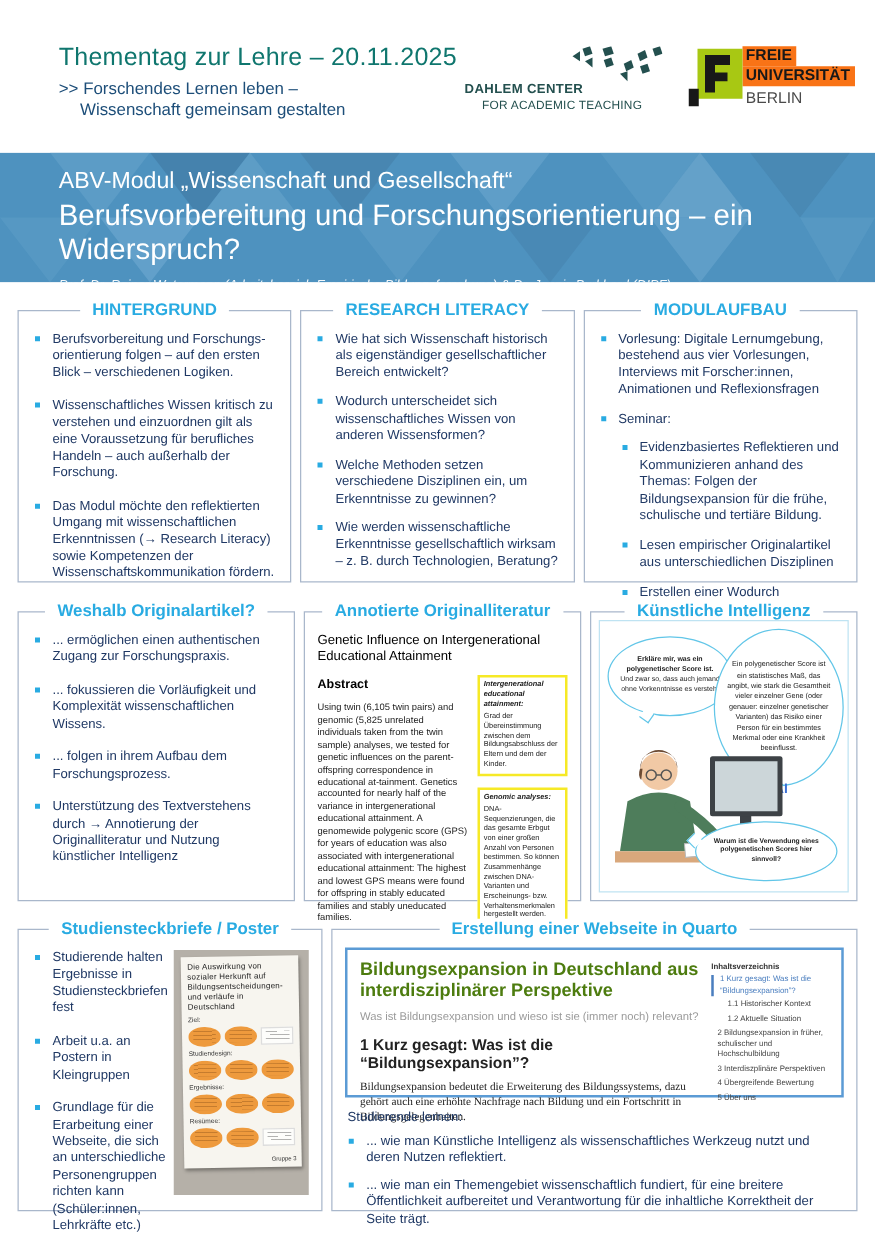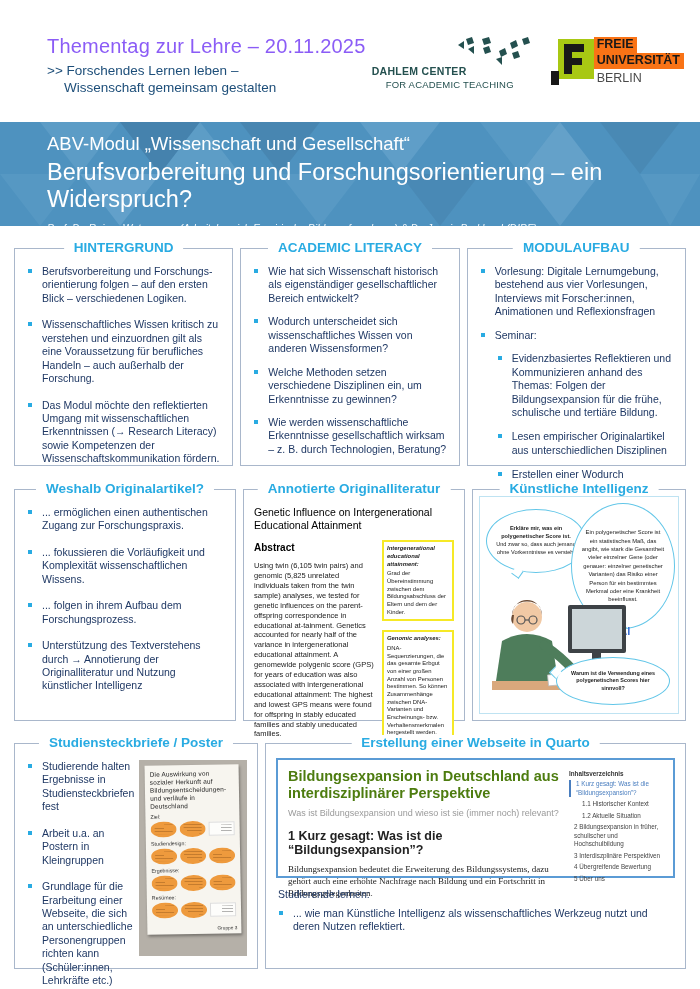--- a/index.html
+++ b/index.html
@@ -7,21 +7,21 @@
   body {
     width:700px; height:989px; position:relative; overflow:hidden;
     background:#ffffff; font-family:"Liberation Sans", sans-serif;
     color:#1f3864;
   }
 
   
   .header { display:flex; justify-content:space-between; align-items:flex-start;
             padding:27px 16px 0 47px; height:122px; }
   .header-left { padding-top:8px; }
-  .h-title { font-size:20px; color:#8b5cf6; letter-spacing:0.2px; }
+  .h-title { font-size:20px; color:#0f766e; letter-spacing:0.2px; }
   .h-sub { font-size:13.5px; color:#1d4e79; margin-top:5px; }
   .h-sub2 { font-size:13.5px; color:#1d4e79; margin-left:17px; margin-top:2px; }
   .logos { display:flex; align-items:flex-start; gap:26px; padding-top:10px; }
 
   .dahlem { position:relative; width:160px; height:64px; }
   .dahlem-diamonds { position:absolute; right:2px; top:0; }
   .dahlem-l1 { position:absolute; left:0; top:28px; font-size:10.5px; font-weight:bold; color:#24504f; letter-spacing:0.3px; }
   .dahlem-l2 { position:absolute; left:14px; top:42px; font-size:9.5px; color:#24504f; letter-spacing:0.2px; }
 
   .fu { display:flex; align-items:flex-start; }
@@ -198,21 +198,21 @@
 <div class="row row1">
   <div class="box">
     <div class="box-title">HINTERGRUND</div>
     <ul class="bullets">
         <li>Berufsvorbereitung und Forschungs-orientierung folgen – auf den ersten Blick – verschiedenen Logiken.</li>
         <li>Wissenschaftliches Wissen kritisch zu verstehen und einzuordnen gilt als eine Voraussetzung für berufliches Handeln – auch außerhalb der Forschung.</li>
         <li>Das Modul möchte den reflektierten Umgang mit wissenschaftlichen Erkenntnissen (→ Research Literacy) sowie Kompetenzen der Wissenschaftskommunikation fördern.</li>
       </ul>
   </div>
   <div class="box">
-    <div class="box-title">ACADEMIC LITERACY</div>
+    <div class="box-title">RESEARCH LITERACY</div>
     <ul class="bullets tight">
         <li>Wie hat sich Wissenschaft historisch als eigenständiger gesellschaftlicher Bereich entwickelt?</li>
         <li>Wodurch unterscheidet sich wissenschaftliches Wissen von anderen Wissensformen?</li>
         <li>Welche Methoden setzen verschiedene Disziplinen ein, um Erkenntnisse zu gewinnen?</li>
         <li>Wie werden wissenschaftliche Erkenntnisse gesellschaftlich wirksam – z. B. durch Technologien, Beratung?</li>
       </ul>
   </div>
   <div class="box">
     <div class="box-title">MODULAUFBAU</div>
     <ul class="bullets tight">
@@ -365,15 +365,16 @@
             <div class="toc-item">2 Bildungsexpansion in früher, schulischer und Hochschulbildung</div>
             <div class="toc-item">3 Interdiszplinäre Perspektiven</div>
             <div class="toc-item">4 Übergreifende Bewertung</div>
             <div class="toc-item">5 Über uns</div>
           </div>
       </div>
     </div>
     <div class="learn-title">Studierende lernen:</div>
     <ul class="bullets">
         <li>... wie man Künstliche Intelligenz als wissenschaftliches Werkzeug nutzt und deren Nutzen reflektiert.</li>
+        <li>... wie man ein Themengebiet wissenschaftlich fundiert, für eine breitere Öffentlichkeit aufbereitet und Verantwortung für die inhaltliche Korrektheit der Seite trägt.</li>
       </ul>
   </div>
 </div>
 
 </body></html>

